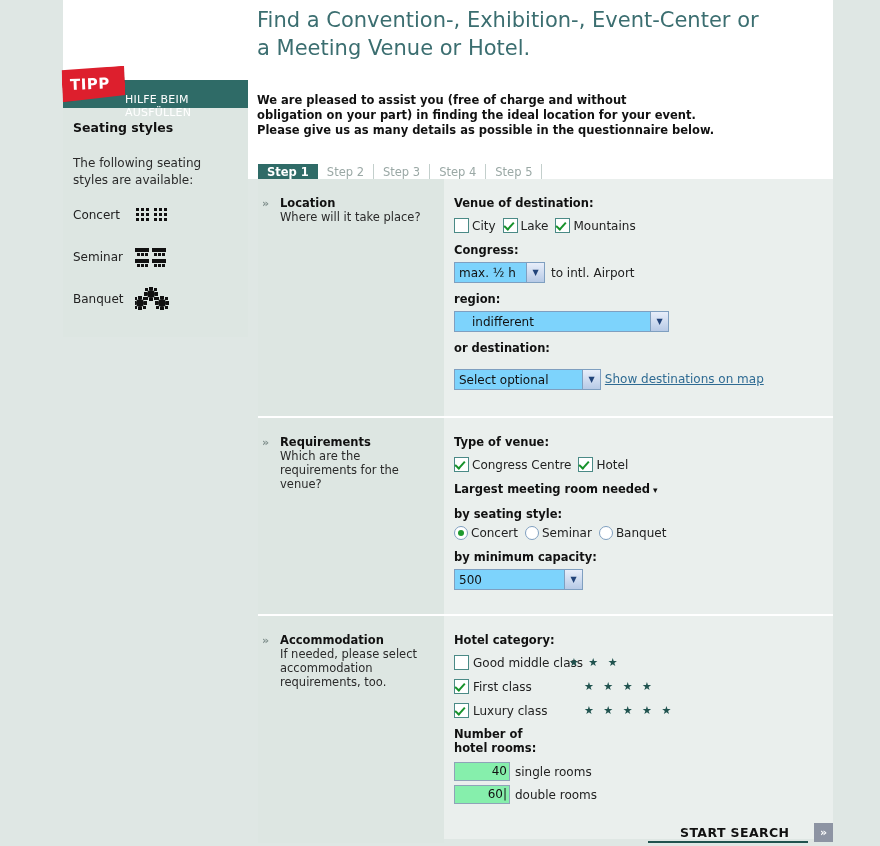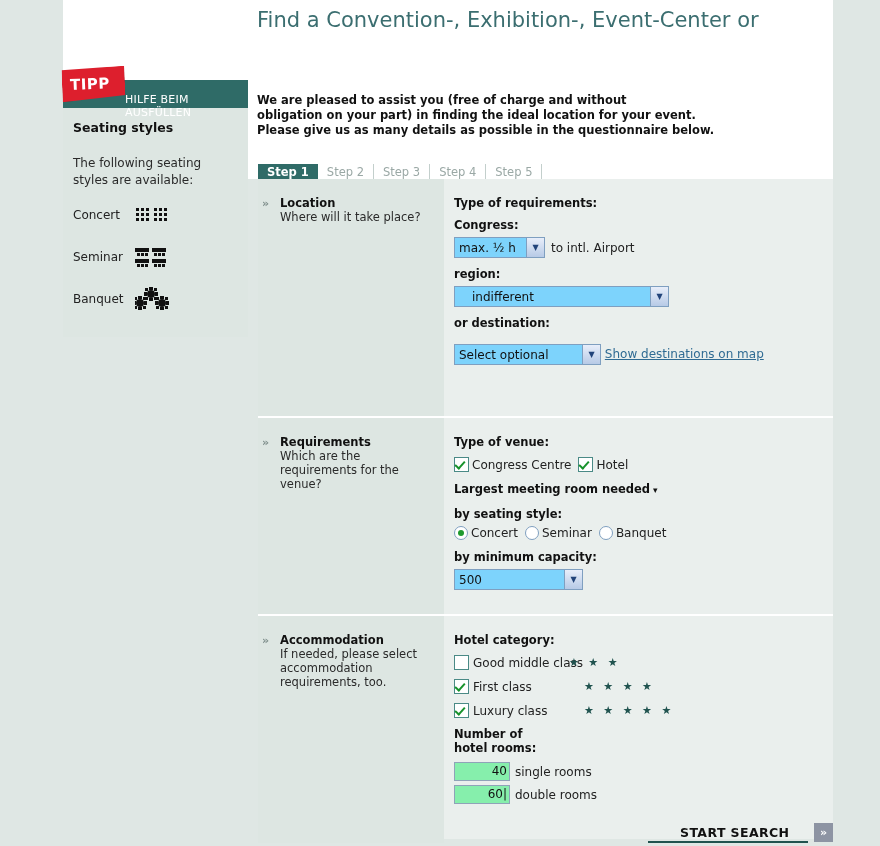--- a/index.html
+++ b/index.html
@@ -310,20 +310,21 @@
   }
 </style>
 </head>
 <body>
 
 <div class="page-white"></div>
 
 <div class="header-block">
   <h1 class="page-title">
     <span>Find a Convention-, Exhibition-, Event-Center or</span><br>
+    <span>a Meeting Venue or Hotel.</span>
   </h1>
 </div>
 <div class="intro">We are pleased to assist you (free of charge and without
 obligation on your part) in finding the ideal location for your event.
 Please give us as many details as possible in the questionnaire below.</div>
 
 <div class="sidebar">
   <div class="tip-header">
     <div class="tip-header-text">HILFE BEIM
 AUSFÜLLEN</div>
@@ -445,22 +446,36 @@
 
   <div class="section" style="height:237px;">
     <div class="sec-left">
       <div class="sec-left-inner">
         <span class="sec-arrow">»</span>
         <div class="sec-title">Location</div>
         <div class="sec-desc">Where will it take place?</div>
       </div>
     </div>
     <div class="sec-right">
-      <div class="fld-label">Type of requirements:</div>
-
+      <div class="fld-label">Venue of destination:</div>
+
+      <div class="opt-row">
+        <label class="opt">
+          <span class="cb"></span>
+          <span>City</span>
+        </label>
+        <label class="opt">
+          <span class="cb checked"></span>
+          <span>Lake</span>
+        </label>
+        <label class="opt">
+          <span class="cb checked"></span>
+          <span>Mountains</span>
+        </label>
+      </div>
 
       <div class="fld-label tight">Congress:</div>
       <div class="inline" style="margin-bottom:9px;">
         <div class="sel w-dist">
           <span class="val">max. ½ h</span>
           <span class="arw">▼</span>
         </div>
         <span class="note">to intl. Airport</span>
       </div>
 

